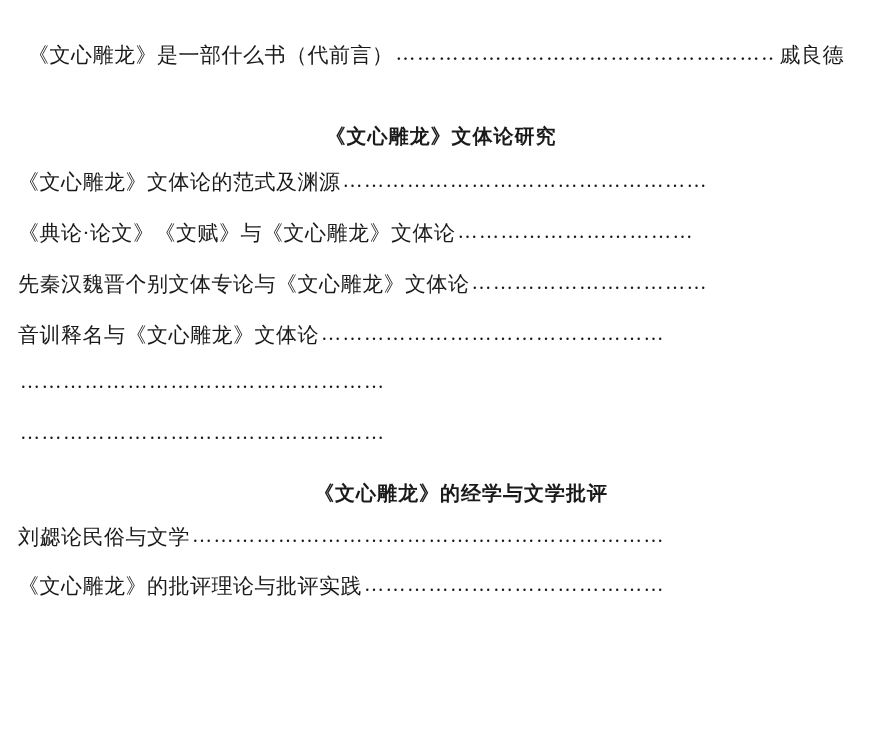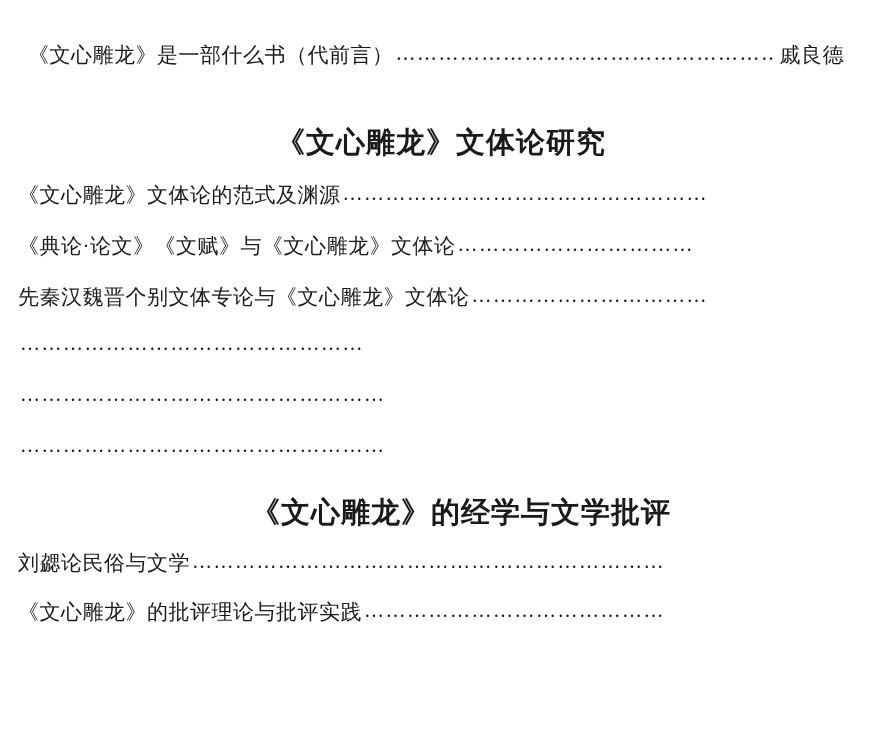--- a/index.html
+++ b/index.html
@@ -47,21 +47,21 @@
     top: -2px;
   }
   .author {
     flex: 0 0 auto;
     padding-left: 2px;
   }
 
   
   .section-heading {
     text-align: center;
-    font-size: 29px;
+    font-size: 20px;
     font-weight: bold;
     letter-spacing: 1px;
     font-family: "DejaVu Serif", "Liberation Serif", serif;
   }
   .sec1-heading { margin: 54px 0 0 0; }
   .sec2-heading { margin: 6px 0 0 0; padding-left: 40px; }
 
   
   .entry-list {
     padding: 0 10px 0 18px;
@@ -105,20 +105,21 @@
     </div>
     <div class="entry">
       <span class="entry-title">《典论·论文》《文赋》与《文心雕龙》文体论</span>
       <span class="dots">……………………………</span>
     </div>
     <div class="entry">
       <span class="entry-title">先秦汉魏晋个别文体专论与《文心雕龙》文体论</span>
       <span class="dots">……………………………</span>
     </div>
     <div class="entry">
+      <span class="entry-title">音训释名与《文心雕龙》文体论</span>
       <span class="dots">…………………………………………</span>
     </div>
     <div class="entry">
       <span class="dots">……………………………………………</span>
     </div>
     <div class="entry">
       <span class="dots">……………………………………………</span>
     </div>
   </div>
 

